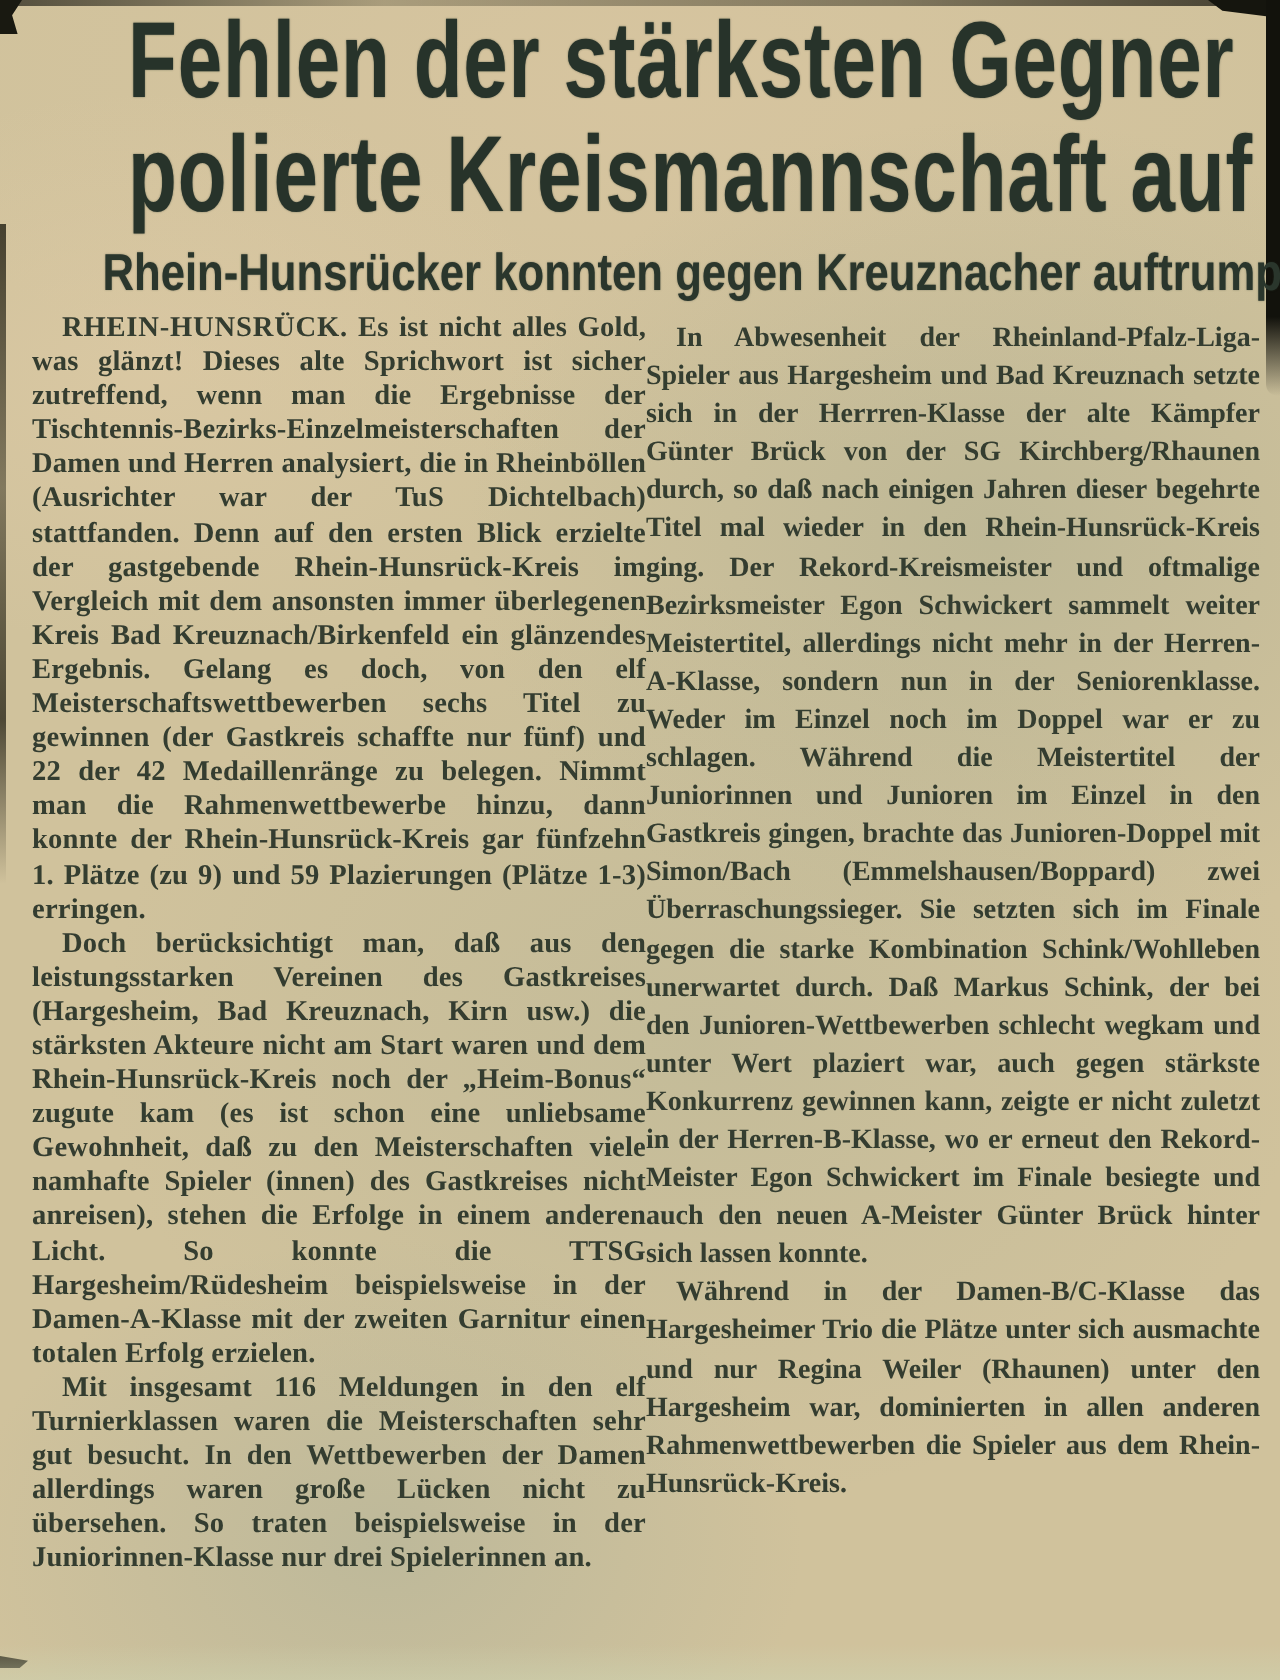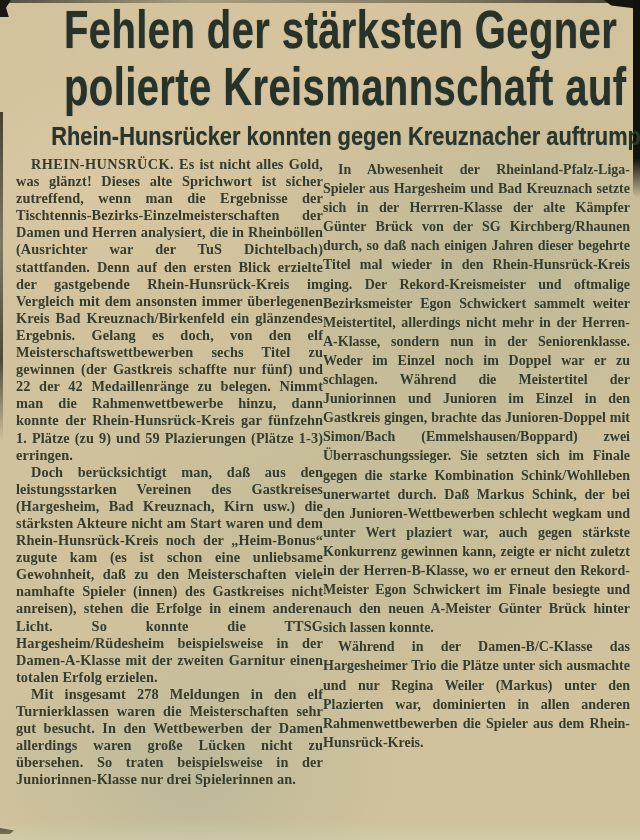--- a/index.html
+++ b/index.html
@@ -81,19 +81,19 @@
 <div class="masthead">
   <span class="headline-line">Fehlen der stärksten Gegner</span>
   <span class="headline-line">polierte Kreismannschaft auf</span>
   <span class="subheadline">Rhein-Hunsrücker konnten gegen Kreuznacher auftrumpfen</span>
 </div>
 
 <div class="article">
   <div class="col col-left">
     <p><span class="dateline">RHEIN-HUNSRÜCK.</span><span>Es ist nicht alles Gold, was glänzt! Dieses alte Sprichwort ist sicher zutreffend, wenn man die Ergebnisse der Tischtennis-Bezirks-Einzelmeisterschaften der Damen und Herren analysiert, die in Rheinböllen (Ausrichter war der TuS Dichtelbach) stattfanden. Denn auf den ersten Blick erzielte der gastgebende Rhein-Hunsrück-Kreis im Vergleich mit dem ansonsten immer überlegenen Kreis Bad Kreuznach/Birkenfeld ein glänzendes Ergebnis. Gelang es doch, von den elf Meisterschaftswettbewerben sechs Titel zu gewinnen (der Gastkreis schaffte nur fünf) und 22 der 42 Medaillenränge zu belegen. Nimmt man die Rahmenwettbewerbe hinzu, dann konnte der Rhein-Hunsrück-Kreis gar fünfzehn 1. Plätze (zu 9) und 59 Plazierungen (Plätze 1-3) erringen.</span></p>
     <p>Doch berücksichtigt man, daß aus den leistungsstarken Vereinen des Gastkreises (Hargesheim, Bad Kreuznach, Kirn usw.) die stärksten Akteure nicht am Start waren und dem Rhein-Hunsrück-Kreis noch der „Heim-Bonus“ zugute kam (es ist schon eine unliebsame Gewohnheit, daß zu den Meisterschaften viele namhafte Spieler (innen) des Gastkreises nicht anreisen), stehen die Erfolge in einem anderen Licht. So konnte die TTSG Hargesheim/Rüdesheim beispielsweise in der Damen-A-Klasse mit der zweiten Garnitur einen totalen Erfolg erzielen.</p>
-    <p>Mit insgesamt 278 Meldungen in den elf Turnierklassen waren die Meisterschaften sehr gut besucht. In den Wettbewerben der Damen allerdings waren große Lücken nicht zu übersehen. So traten beispielsweise in der Juniorinnen-Klasse nur drei Spielerinnen an.</p>
+    <p>Mit insgesamt 116 Meldungen in den elf Turnierklassen waren die Meisterschaften sehr gut besucht. In den Wettbewerben der Damen allerdings waren große Lücken nicht zu übersehen. So traten beispielsweise in der Juniorinnen-Klasse nur drei Spielerinnen an.</p>
   </div>
   <div class="col col-right">
     <p>In Abwesenheit der Rheinland-Pfalz-Liga-Spieler aus Hargesheim und Bad Kreuznach setzte sich in der Herrren-Klasse der alte Kämpfer Günter Brück von der SG Kirchberg/Rhaunen durch, so daß nach einigen Jahren dieser begehrte Titel mal wieder in den Rhein-Hunsrück-Kreis ging. Der Rekord-Kreismeister und oftmalige Bezirksmeister Egon Schwickert sammelt weiter Meistertitel, allerdings nicht mehr in der Herren-A-Klasse, sondern nun in der Seniorenklasse. Weder im Einzel noch im Doppel war er zu schlagen. Während die Meistertitel der Juniorinnen und Junioren im Einzel in den Gastkreis gingen, brachte das Junioren-Doppel mit Simon/Bach (Emmelshausen/Boppard) zwei Überraschungssieger. Sie setzten sich im Finale gegen die starke Kombination Schink/Wohlleben unerwartet durch. Daß Markus Schink, der bei den Junioren-Wettbewerben schlecht wegkam und unter Wert plaziert war, auch gegen stärkste Konkurrenz gewinnen kann, zeigte er nicht zuletzt in der Herren-B-Klasse, wo er erneut den Rekord-Meister Egon Schwickert im Finale besiegte und auch den neuen A-Meister Günter Brück hinter sich lassen konnte.</p>
-    <p>Während in der Damen-B/C-Klasse das Hargesheimer Trio die Plätze unter sich ausmachte und nur Regina Weiler (Markus) unter den Plazierten war, dominierten in allen anderen Rahmenwettbewerben die Spieler aus dem Rhein-Hunsrück-Kreis.</p>
+    <p>Während in der Damen-B/C-Klasse das Hargesheimer Trio die Plätze unter sich ausmachte und nur Regina Weiler (Rhaunen) unter den Hargesheim war, dominierten in allen anderen Rahmenwettbewerben die Spieler aus dem Rhein-Hunsrück-Kreis.</p>
   </div>
 </div>
 
 </body></html>

